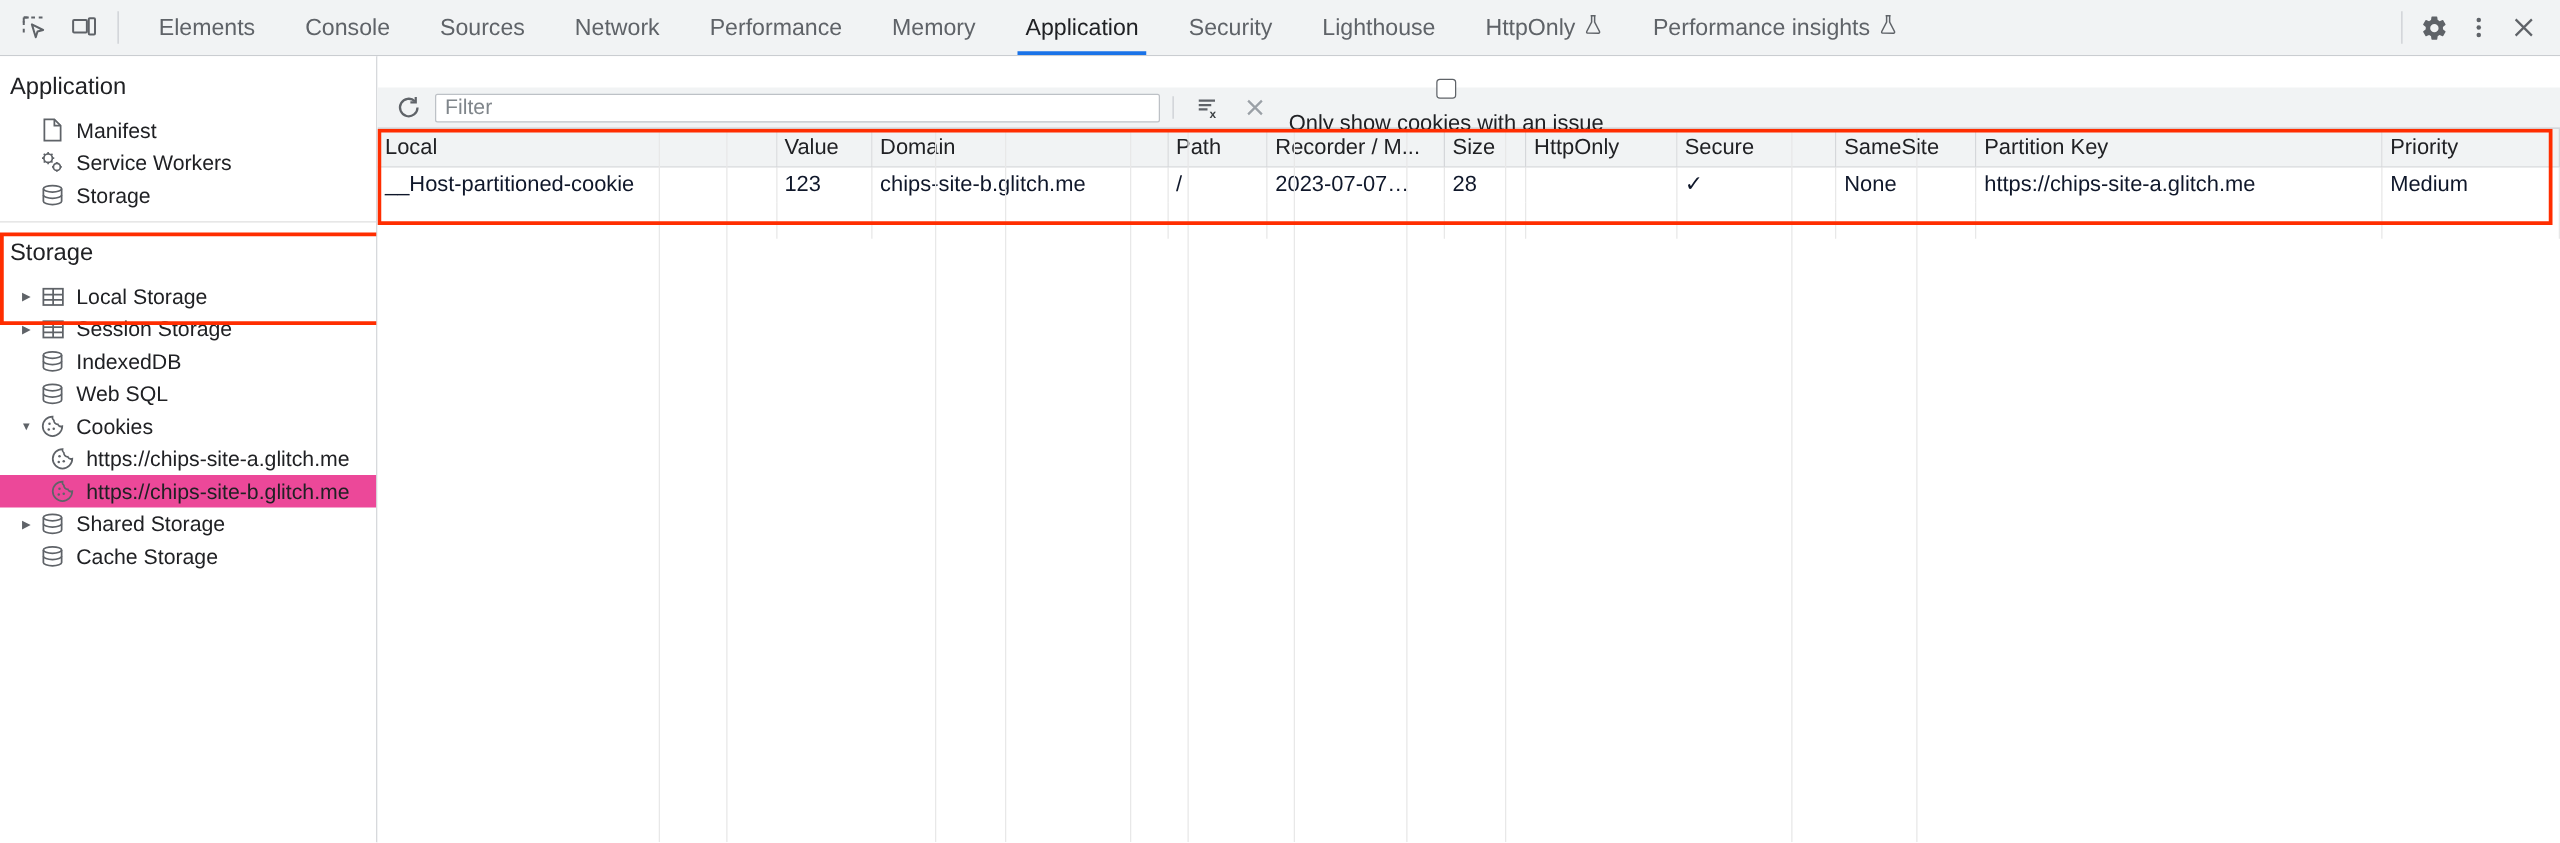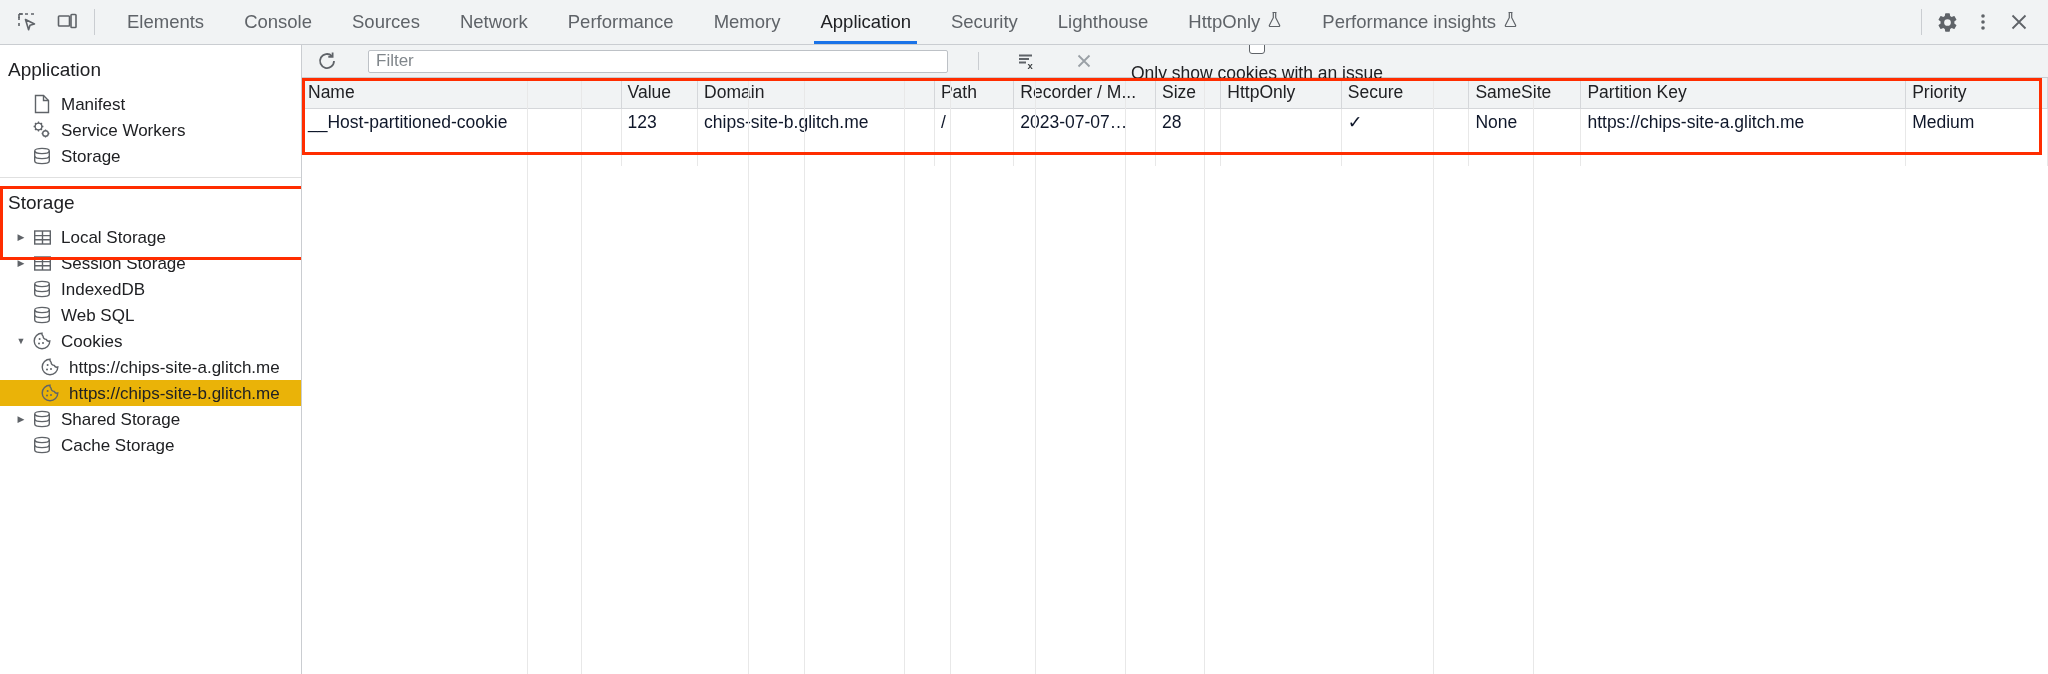--- a/index.html
+++ b/index.html
@@ -85,21 +85,21 @@
 
   .sb-item {
     display: flex; align-items: center;
     height: 26px;
     font-size: 17px;
     color: #202124;
     cursor: pointer;
     padding-right: 6px;
     white-space: nowrap;
   }
-  .sb-item.selected { background: #eab308; align-items: center; }
+  .sb-item.selected { background: #ec4899; align-items: center; }
   .sb-twisty {
     width: 18px; min-width: 18px;
     display: flex; align-items: center; justify-content: center;
     color: #5f6368;
     font-size: 9px;
   }
   .sb-ico {
     width: 24px; min-width: 24px;
     display: flex; align-items: center; justify-content: center;
     margin-right: 7px;
@@ -124,21 +124,22 @@
     position: relative;
     overflow: hidden;
   }
   .filterbar {
     height: 33px;
     min-height: 33px;
     background: #f1f3f4;
     border-bottom: 1px solid #cacdd1;
     display: flex; align-items: center;
     padding: 0 6px 0 8px;
-    gap: 24px;
+    gap: 4px;
+    margin-top: 25px;
   }
   .filter-input {
     flex: 0 1 580px;
     height: 23px;
     background: #fff;
     border: 1px solid #bdc1c6;
     border-radius: 2px;
     font-size: 17px;
     color: #202124;
     padding: 0 7px;
@@ -489,21 +490,21 @@
             <col style="width:100px">
             <col style="width:46px">
           <col style="width:85px">
             <col style="width:90px">
             <col style="width:79px">
           <col style="width:229px">
             <col style="width:100px">
         </colgroup>
         <thead>
           <tr>
-            <th>Name</th>
+            <th>Local</th>
             <th>Value</th>
             <th>Domain</th>
             <th>Path</th>
             <th>Recorder / M...</th>
             <th>Size</th>
             <th>HttpOnly</th>
             <th>Secure</th>
             <th>SameSite</th>
             <th>Partition Key</th>
             <th>Priority</th>

